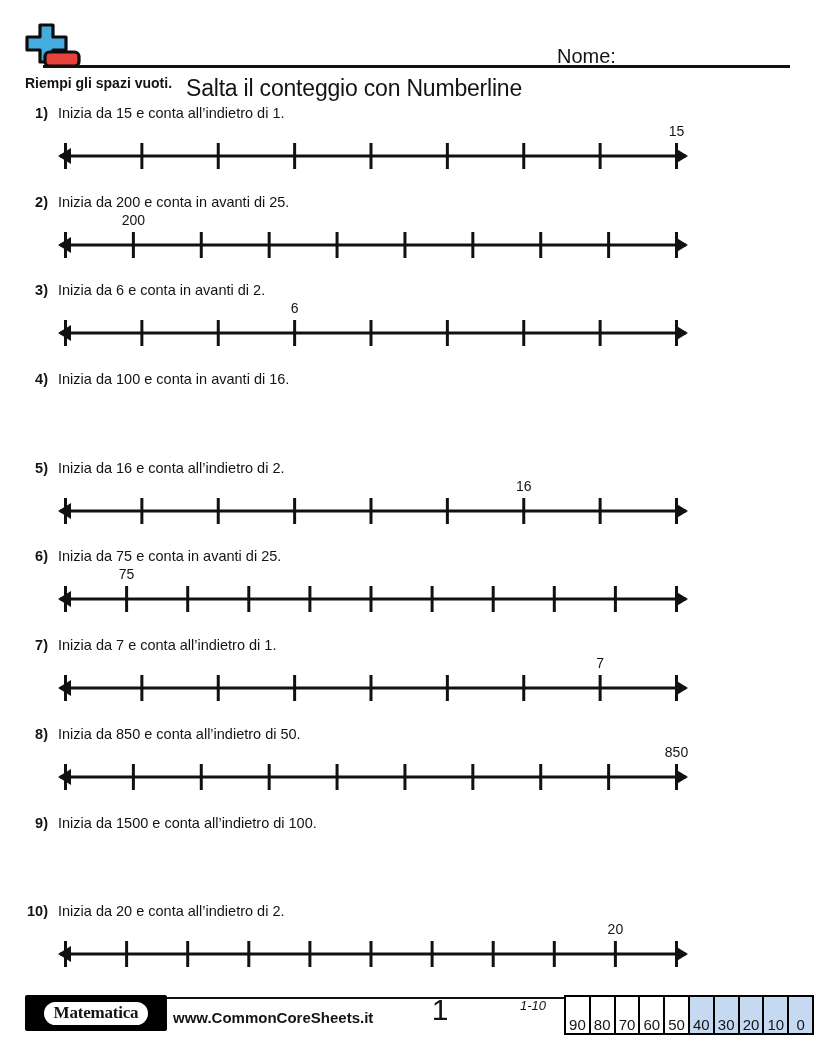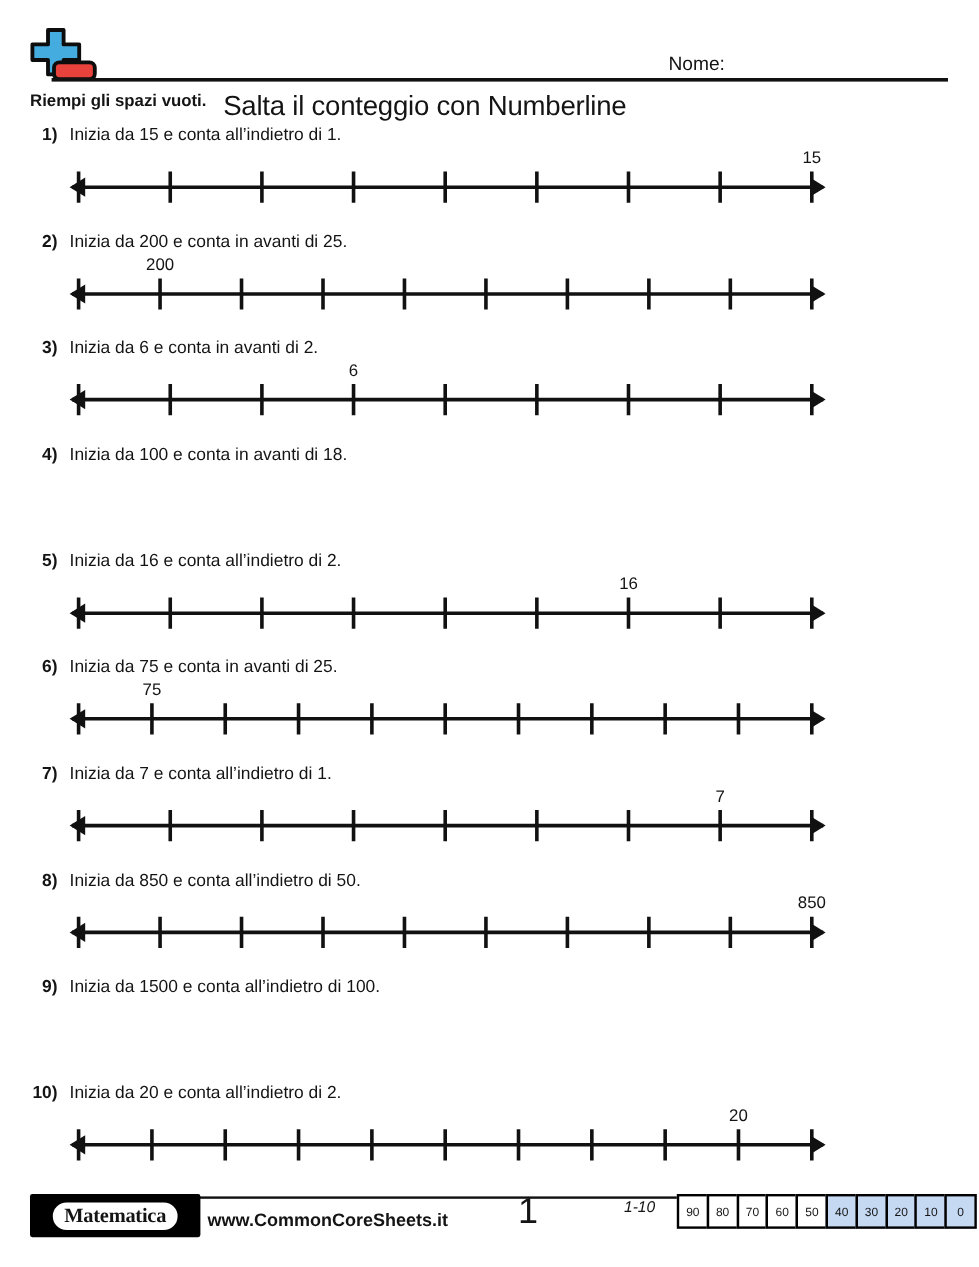--- a/index.html
+++ b/index.html
@@ -3,21 +3,21 @@
 <meta charset="utf-8">
 <style>
   html,body { margin:0; padding:0; }
   body {
     width:816px; height:1056px; background:#ffffff; position:relative;
     font-family:"Liberation Sans", sans-serif; color:#141414; overflow:hidden;
   }
   
   .logo-svg { position:absolute; left:24px; top:23px; }
   .title { position:absolute; left:186px; top:28px; font-size:23px; letter-spacing:-0.2px;margin-top:47px; }
-  .nome  { position:absolute; left:557px; top:45px; font-size:16px; }
+  .nome  { position:absolute; left:557px; top:45px; font-size:20px; }
   .header-rule { position:absolute; left:43px; top:65px; width:747px; height:3px; background:#111; }
   .instruction { position:absolute; left:25px; top:75px; font-size:14px; font-weight:bold; }
   
   #problems { position:absolute; left:0; top:98px; width:816px; }
   .problem { height:88.7px; box-sizing:border-box; padding-top:7px; }
   .ptext { display:flex; font-size:14.5px; line-height:17px; }
   .pnum  { width:48px; text-align:right; font-weight:bold; flex:none; }
   .pbody { margin-left:10px; }
   .nline { position:relative; margin-left:57px; width:632px; height:64px; }
   .nl-label { position:absolute; top:1px; transform:translateX(-50%); font-size:14px; white-space:nowrap; }
@@ -27,21 +27,21 @@
   .footer-rule { position:absolute; left:25px; top:2px; width:787px; height:2px; background:#111; }
   .badge-box { position:absolute; left:25px; top:0; width:142px; height:36px; background:#000;
                display:flex; align-items:center; justify-content:center; border-radius:2px; }
   .badge-pill { background:#fff; border:3px solid #000; border-radius:15px; font-weight:bold;
                 font-size:17px; padding:1px 10px 2px 10px; letter-spacing:-0.2px;font-family:Liberation Serif, serif; }
   .website { position:absolute; left:173px; top:14px; font-size:15px;font-weight:bold; }
   .page-num { position:absolute; left:420px; top:-2px; width:40px; text-align:center; font-size:30px; }
   .score-label { position:absolute; left:520px; top:3px; font-size:13px;font-style:italic; }
   .score-cells { position:absolute; left:564px; top:0; display:flex; }
   .score-cell { width:22.8px; height:17px; border:2px solid #000; margin-left:-2px;
-                font-size:10px; text-align:center; padding-top:8px; background:#fff; }
+                font-size:15px; text-align:center; padding-top:19px; background:#fff; }
   .score-cell:first-child { margin-left:0; }
 </style>
 </head>
 <body>
 
 <svg class="logo-svg" width="62" height="48" viewBox="0 0 62 48">
   <path id="logo-plus" d="M16 2 h13 v12 h13 v13 h-13 v12 h-13 v-12 h-13 v-13 h13 z" fill="#45ace0" stroke="#0d0d0d" stroke-width="3.2" stroke-linejoin="round"></path>
   <rect id="logo-minus" x="21" y="29" width="34" height="14" rx="4.5" fill="#e8423d" stroke="#0d0d0d" stroke-width="3.2"></rect>
 </svg>
 <div class="title">Salta il conteggio con Numberline</div>
@@ -116,21 +116,21 @@
           <line x1="390.375" y1="8" x2="390.375" y2="34" stroke="#111" stroke-width="3"></line>
           <line x1="466.75" y1="8" x2="466.75" y2="34" stroke="#111" stroke-width="3"></line>
           <line x1="543.125" y1="8" x2="543.125" y2="34" stroke="#111" stroke-width="3"></line>
           <line x1="619.5" y1="8" x2="619.5" y2="34" stroke="#111" stroke-width="3"></line>
         </svg>
       </div>
     </div>
     <div class="problem">
       <div class="ptext">
         <span class="pnum">4)</span>
-        <span class="pbody">Inizia da 100 e conta in avanti di 18.</span>
+        <span class="pbody">Inizia da 100 e conta in avanti di 16.</span>
       </div>
     </div>
     <div class="problem">
       <div class="ptext">
         <span class="pnum">5)</span>
         <span class="pbody">Inizia da 16 e conta all’indietro di 2.</span>
       </div>
       <div class="nline">
         <div class="nl-label" style="left: 466.75px;">16</div>
         <svg width="632" height="42" viewBox="0 0 632 42">

